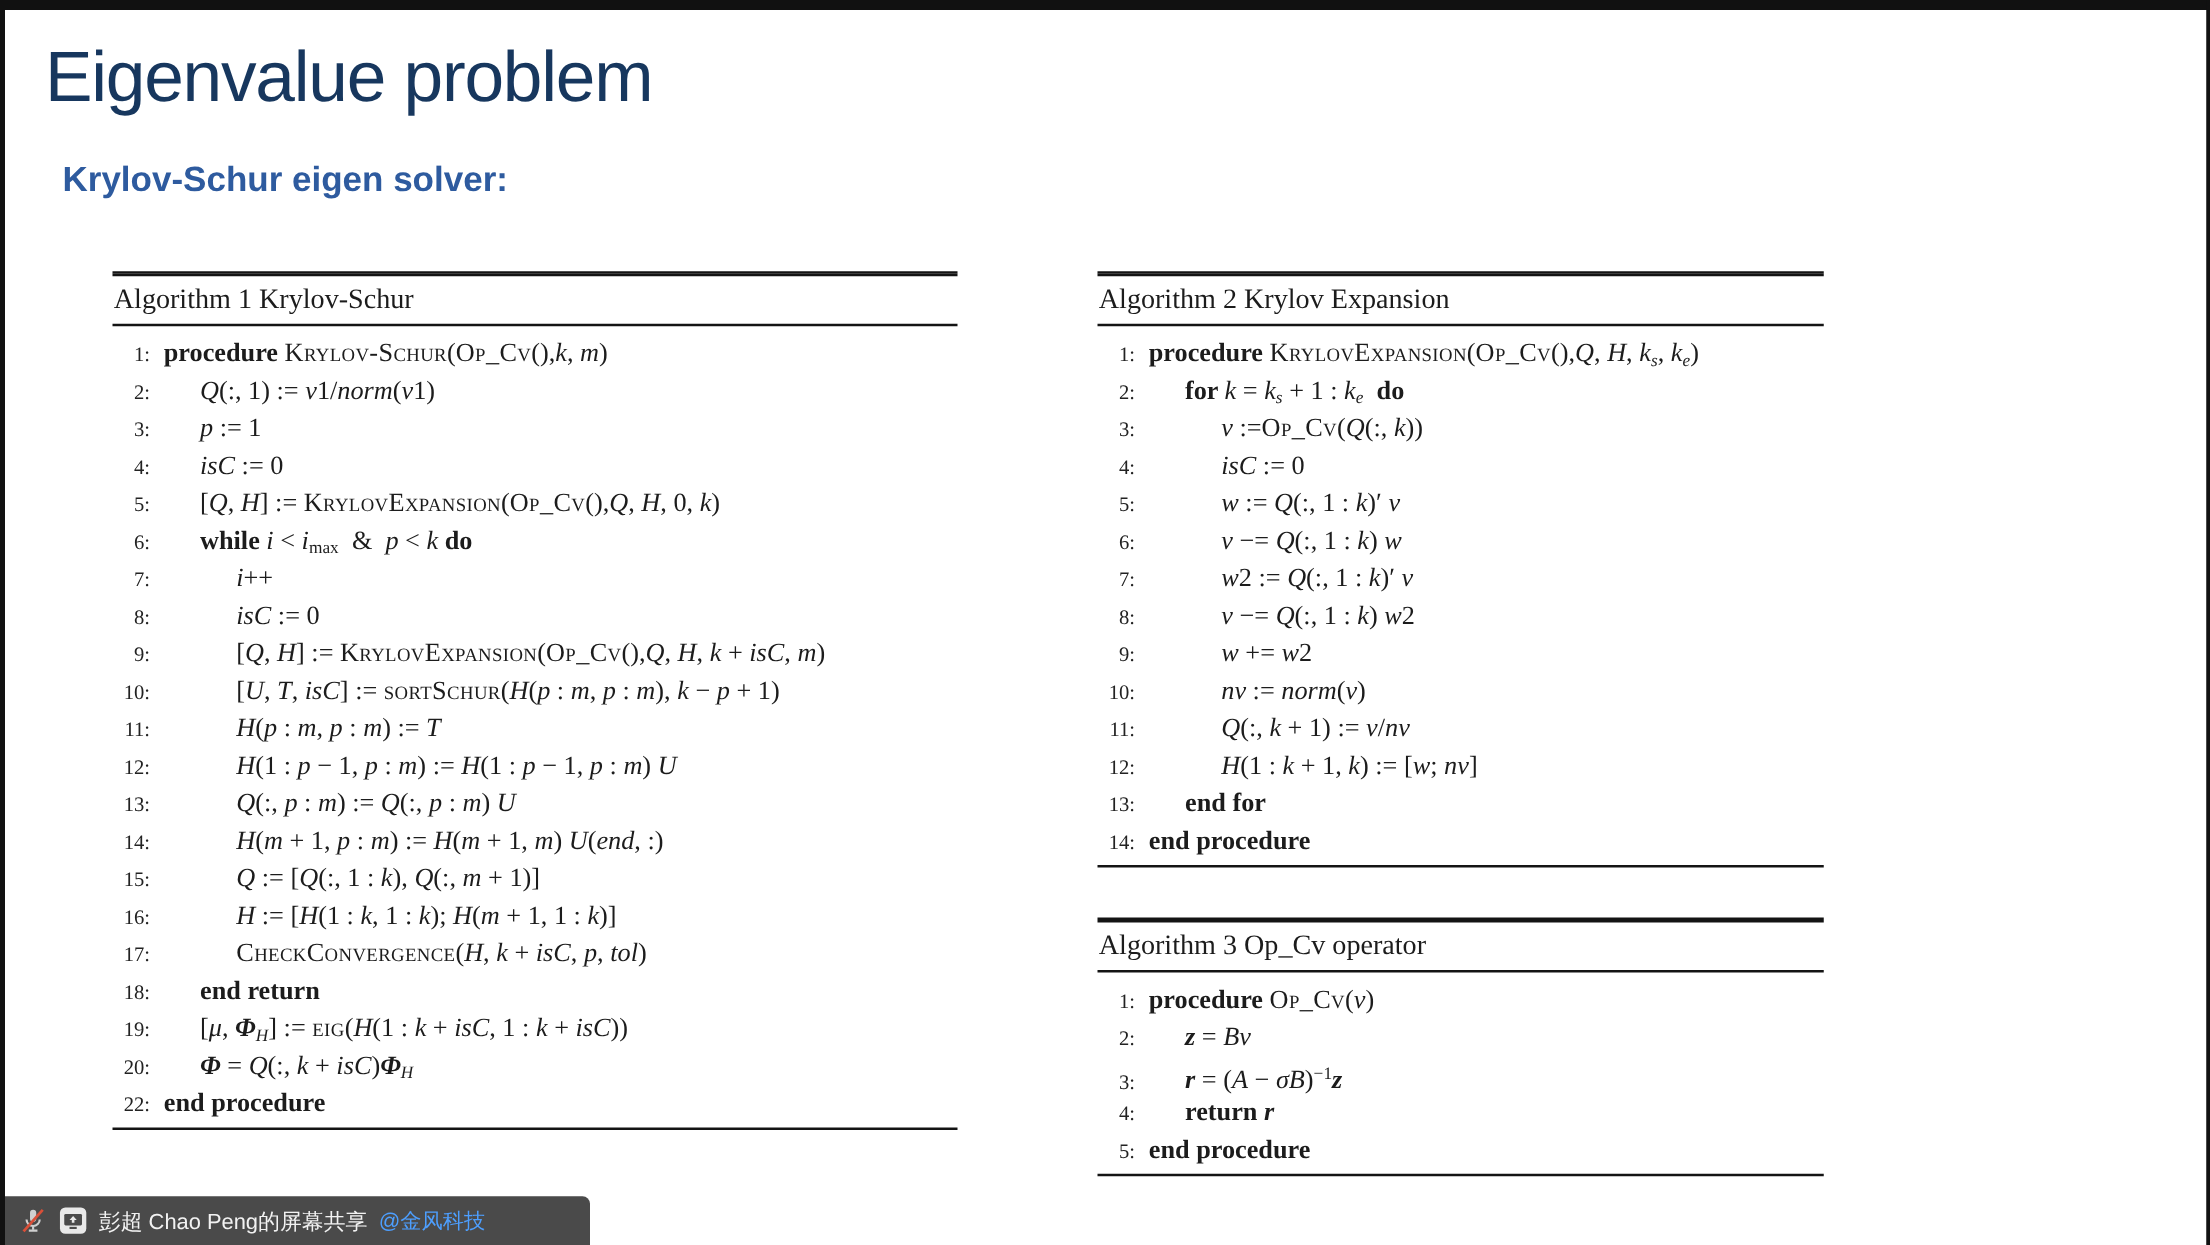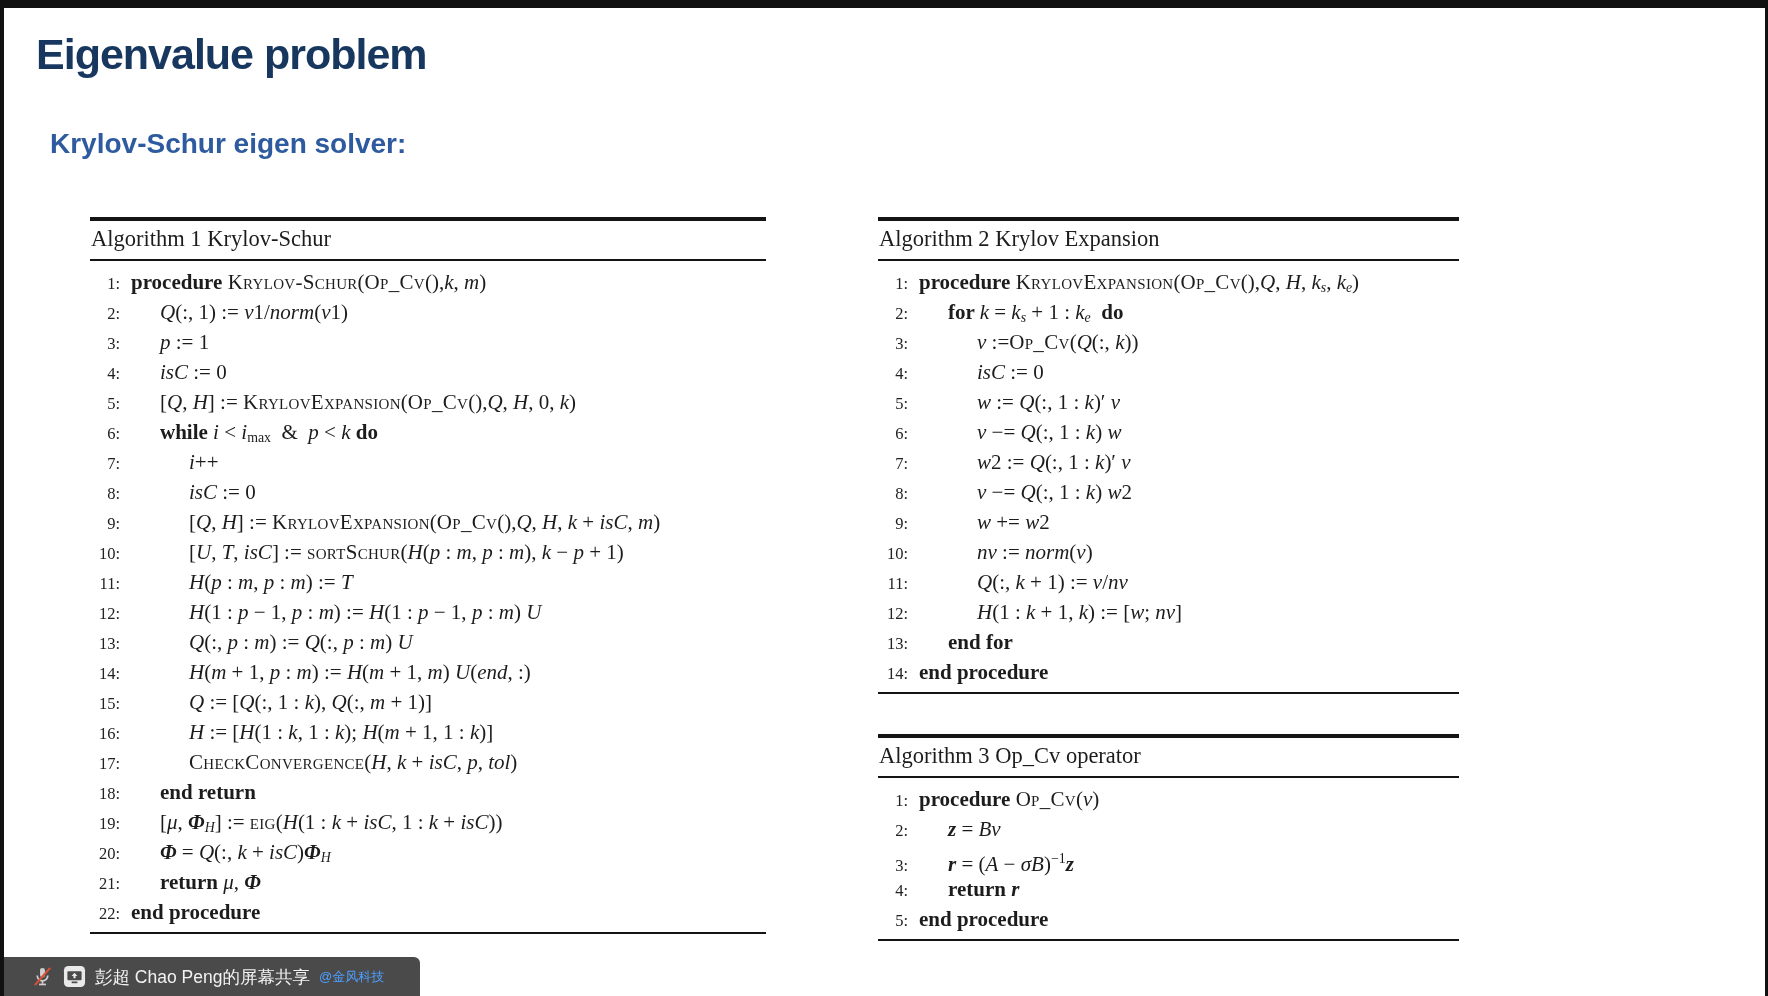--- a/index.html
+++ b/index.html
@@ -8,21 +8,21 @@
     position:relative; width:1768px; height:996px;
     background:#ffffff; overflow:hidden;
     font-family:"Liberation Sans", sans-serif;
   }
   .frame-top   { position:absolute; left:0; top:0; width:100%; height:8px; background:#111; }
   .frame-left  { position:absolute; left:0; top:0; width:4px; height:100%; background:#111; }
   .frame-right { position:absolute; right:0; top:0; width:3px; height:100%; background:#111; }
 
   .title {
     position:absolute; left:36px; top:30px;
-    font-size:43px; font-weight:700; letter-spacing:-1px;
+    font-size:57px; font-weight:400; letter-spacing:-1px;
     color:var(--title_blue,#17375E); line-height:1.15;
   }
   .subtitle {
     position:absolute; left:50px; top:128px;
     font-size:28px; font-weight:700;
     color:var(--subtitle_blue,#2E5B9F);
   }
 
   
   .algo {
@@ -49,28 +49,28 @@
   .sg-k { font-weight:700; }
   .sg-s { font-variant-caps:small-caps; letter-spacing:.3px; }
   .sg-m { font-style:italic; }
   .sg-b { font-weight:700; font-style:italic; }
   .sg-u { font-style:italic; font-size:.66em; vertical-align:-.25em; }
   .sg-un{ font-size:.66em; vertical-align:-.25em; }
   .sg-p { font-size:.66em; vertical-align:.55em; }
 
   
   .share-bar {
-    position:absolute; left:4px; top:957px; width:416px; height:39px;
+    position:absolute; left:4px; top:957px; width:468px; height:39px;
     background:var(--bar_bg,#4a4a4a);
     border-top-right-radius:6px;
-    display:flex; align-items:center; gap:9px; padding:0 12px 0 27px;
+    display:flex; align-items:center; gap:9px; padding:0 12px 0 11px;
   }
   .share-icon { width:23px; height:23px; flex:0 0 auto; display:block; }
   .share-text { font-size:17.5px; color:var(--bar_text,#f2f2f2); white-space:nowrap; }
-  .share-mention { font-size:13px; color:var(--mention_blue,#4D9FFF); white-space:nowrap; cursor:pointer;text-align:right; }
+  .share-mention { font-size:17px; color:var(--mention_blue,#4D9FFF); white-space:nowrap; cursor:pointer;text-align:right; }
 </style>
 </head>
 <body>
 
 <div class="screen">
 
   <div class="frame-top"></div>
   <div class="frame-left"></div>
   <div class="frame-right"></div>
 
@@ -154,24 +154,20 @@
           <span class="num">18:</span>
           <span class="txt" style="padding-left: 29px;"><span class="sg-k">end return</span></span>
         </div>
         <div class="line">
           <span class="num">19:</span>
           <span class="txt" style="padding-left: 29px;"><span class="sg-n">[</span><span class="sg-m">μ</span><span class="sg-n">, </span><span class="sg-b">Φ</span><span class="sg-u">H</span><span class="sg-n">] := </span><span class="sg-s">eig</span><span class="sg-n">(</span><span class="sg-m">H</span><span class="sg-n">(1 : </span><span class="sg-m">k</span><span class="sg-n"> + </span><span class="sg-m">isC</span><span class="sg-n">, 1 : </span><span class="sg-m">k</span><span class="sg-n"> + </span><span class="sg-m">isC</span><span class="sg-n">))</span></span>
         </div>
         <div class="line">
           <span class="num">20:</span>
           <span class="txt" style="padding-left: 29px; text-align: right;"><span class="sg-b">Φ</span><span class="sg-n"> = </span><span class="sg-m">Q</span><span class="sg-n">(:, </span><span class="sg-m">k</span><span class="sg-n"> + </span><span class="sg-m">isC</span><span class="sg-n">)</span><span class="sg-b">Φ</span><span class="sg-u">H</span></span>
-        </div>
-        <div class="line">
-          <span class="num">21:</span>
-          <span class="txt" style="padding-left: 29px;"><span class="sg-k">return </span><span class="sg-m">μ</span><span class="sg-n">, </span><span class="sg-b">Φ</span></span>
         </div>
         <div class="line">
           <span class="num">22:</span>
           <span class="txt" style="padding-left: 0px;"><span class="sg-k">end procedure</span></span>
         </div>
       </div>
       <div class="rule-single"></div>
     </div>
 
   <div class="col-right">

